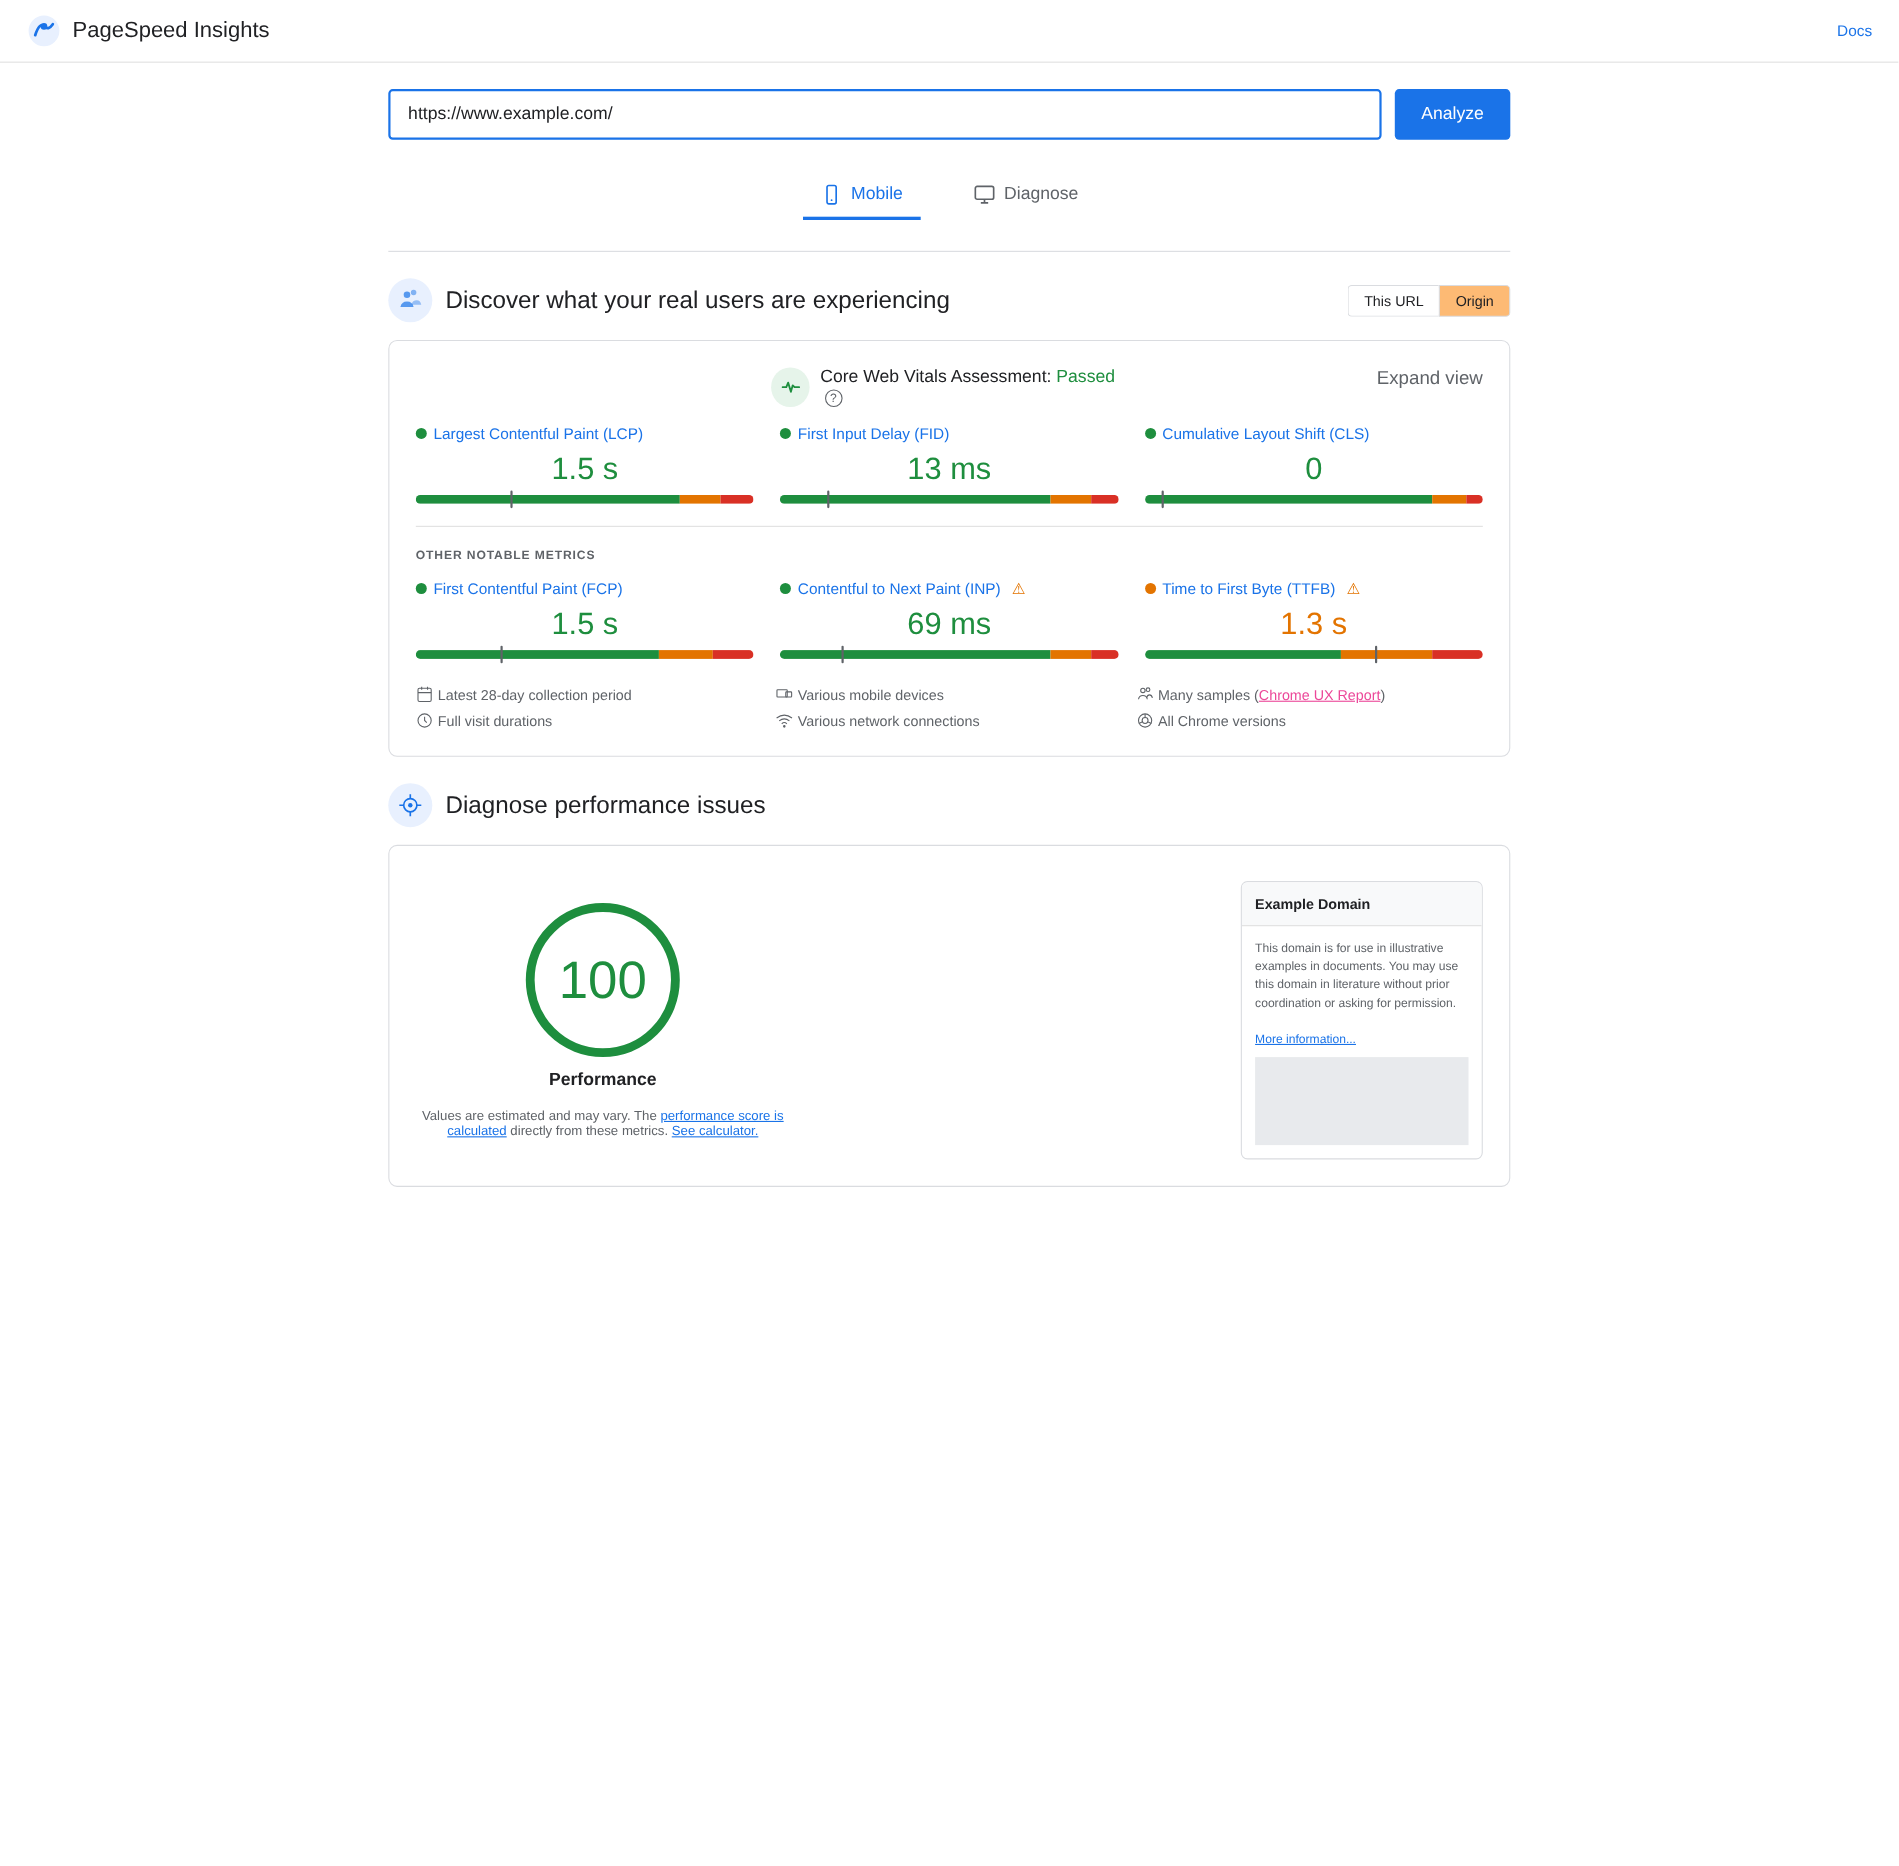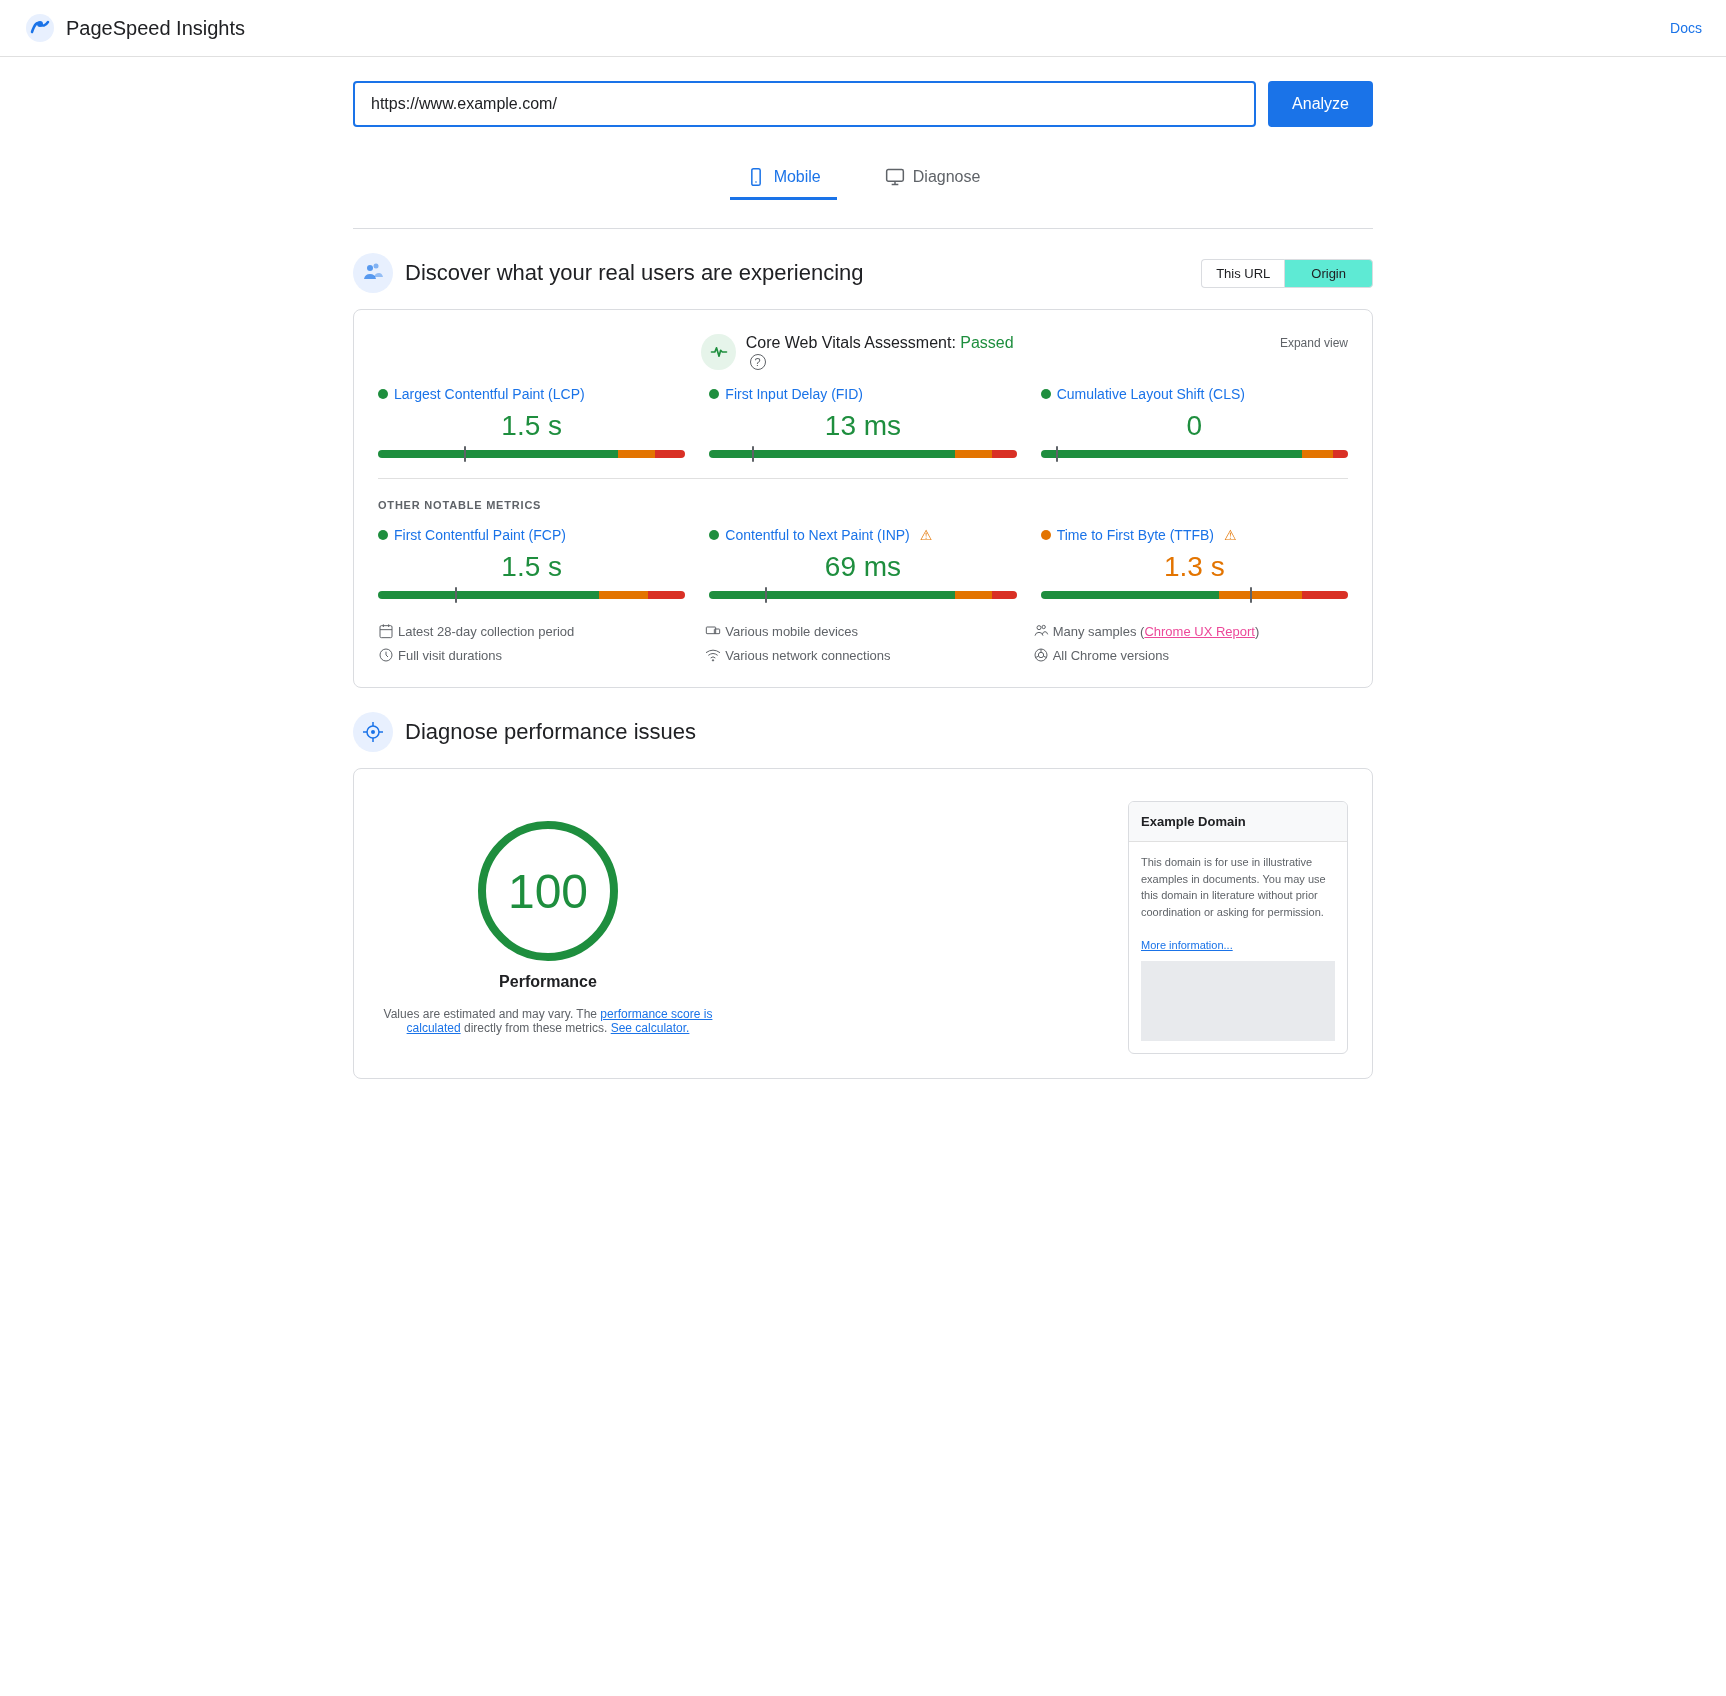--- a/index.html
+++ b/index.html
@@ -131,41 +131,41 @@
       <svg width="24" height="24" viewBox="0 0 24 24" fill="none" xmlns="http://www.w3.org/2000/svg">
         <circle cx="9" cy="7" r="3" fill="#1a73e8" opacity="0.7"></circle>
         <circle cx="15" cy="5" r="2.5" fill="#1a73e8" opacity="0.5"></circle>
         <path d="M3 18 Q4 13 9 13 Q14 13 15 18" fill="#1a73e8" opacity="0.7"></path>
         <path d="M13 16 Q14 12 18 12 Q21 12 22 16" fill="#1a73e8" opacity="0.4"></path>
       </svg>
     </div>
     <span class="section-title">Discover what your real users are experiencing</span>
     <div style="margin-left: auto; display: flex; gap: 0;">
       <button style="padding: 6px 14px; border: 1px solid #dadce0; border-right: none; border-radius: 4px 0 0 4px; background: #fff; font-size: 13px; cursor: pointer; color: #202124;">This URL</button>
-      <button style="padding: 6px 26px; border: 1px solid #dadce0; border-radius: 0 4px 4px 0; background: #5eead4; font-size: 13px; cursor: pointer; color: #202124;">Origin</button>
+      <button style="padding: 6px 14px; border: 1px solid #dadce0; border-radius: 0 4px 4px 0; background: #fdba74; font-size: 13px; cursor: pointer; color: #202124;">Origin</button>
     </div>
   </div>
 
   <div class="card">
 
     <div style="display:flex; justify-content:space-between; align-items:flex-start; margin-bottom: 4px;">
       <div style="flex:1;"></div>
       <div style="display:flex; align-items:center; gap:10px; flex:1; justify-content:center;">
         <div style="width:36px;height:36px;border-radius:50%;background:#e6f4ea;display:flex;align-items:center;justify-content:center;">
           <svg width="20" height="20" viewBox="0 0 24 24" fill="none">
             <path d="M3 12 L7 12 L9 7 L12 17 L14 10 L16 12 L21 12" stroke="#1e8e3e" stroke-width="2" fill="none" stroke-linecap="round" stroke-linejoin="round"></path>
           </svg>
         </div>
         <span style="font-size:16px;color:#202124;">
           <span>Core Web Vitals Assessment: </span><span style="color:#1e8e3e;font-weight:500;">Passed</span>
           <span class="help-icon">?</span>
         </span>
       </div>
       <div style="flex:1;text-align:right;">
-        <span style="font-size:12px;color:#5f6368;cursor:pointer;">Expand view</span>
+        <span style="font-size:17px;color:#5f6368;cursor:pointer;">Expand view</span>
       </div>
     </div>
 
     <div class="metrics-grid">
 
       <div class="metric-item">
         <div class="metric-label">
           <span class="metric-dot green"></span>
           <span>Largest Contentful Paint (LCP)</span>
         </div>

